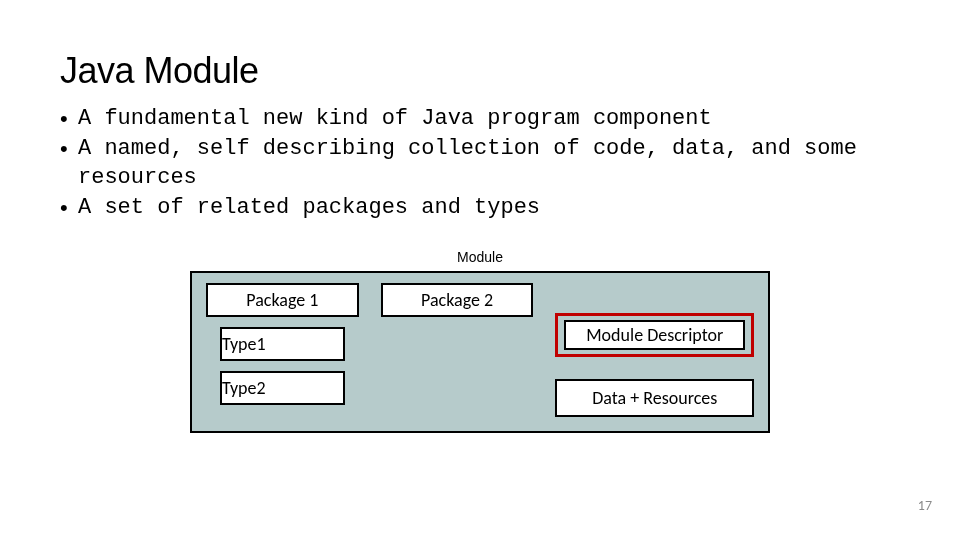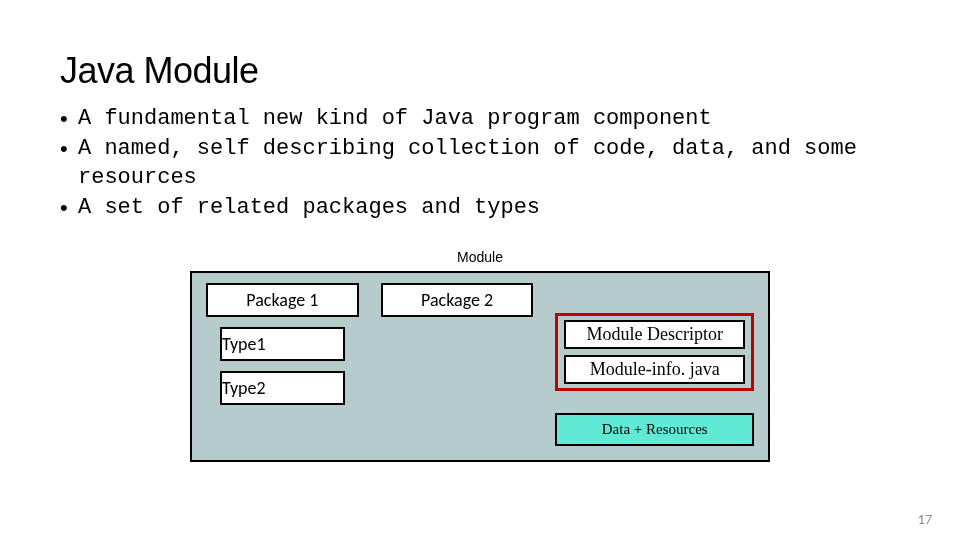--- a/index.html
+++ b/index.html
@@ -11,25 +11,25 @@
   .bullets .dot { width: 18px; flex: 0 0 18px; }
   .bullets .txt { flex: 1; font-family: Liberation Mono, monospace; }
   .module-label { text-align: center; font-size: 14px; margin-top: 26px; margin-bottom: 6px; }
   .module-box {
     width: 580px; margin: 0 auto; background: #b6cbcb; border: 2.5px solid #000;
     padding: 10px 14px 14px 14px; display: flex; gap: 22px; font-family: Calibri, Arial, sans-serif;
   }
   .col { display: flex; flex-direction: column; gap: 10px; flex: 1; }
   .pkg-head { border: 2px solid #000; background: #fff; text-align: center; font-size: 18px; padding: 4px 8px; }
   .type-box { border: 2px solid #000; background: #fff; text-align: left; font-size: 18px; padding: 4px 0; margin: 0 14px; }
-  .col3 { display: flex; flex-direction: column; justify-content: space-between; gap: 22px; flex: 1.3; padding-top: 30px; font-family: Liberation Serif, serif; }
+  .col3 { display: flex; flex-direction: column; justify-content: space-between; gap: 22px; flex: 1.3; padding-top: 30px; }
   .desc-group { border: 3px solid #c00000; padding: 4px 6px; display: flex; flex-direction: column; gap: 6px; }
   .desc-box { border: 2px solid #000; background: #fff; text-align: center; font-size: 18px; padding: 2px 0; }
-  .res-box { border: 2px solid #000; background: #5eead4; text-align: center; font-size: 15px; padding: 6px 0; }
-  .pagenum { position: absolute; bottom: 12px; right: 28px; font-size: 14px; color: #8a8a8a; font-family: Calibri, Arial, sans-serif; }
+  .res-box { border: 2px solid #000; background: #ffffff; text-align: center; font-size: 18px; padding: 6px 0; }
+  .pagenum { position: absolute; bottom: 26px; right: 28px; font-size: 14px; color: #8a8a8a; font-family: Calibri, Arial, sans-serif; }
 </style>
 </head>
 <body>
 
 <div class="slide">
   <h1 class="title">Java Module</h1>
 
   <div class="bullets">
     <div class="row">
       <div class="dot">•</div>
@@ -52,20 +52,19 @@
       <div class="pkg-head">Package 1</div>
       <div class="type-box">Type1</div>
       <div class="type-box">Type2</div>
     </div>
     <div class="col">
       <div class="pkg-head">Package 2</div>
     </div>
     <div class="col3">
       <div class="desc-group">
         <div class="desc-box">Module Descriptor</div>
-        <div class="desc-box">Module-info. java</div>
       </div>
       <div class="res-box">Data + Resources</div>
     </div>
   </div>
 
   <div class="pagenum">17</div>
 </div>
 
 </body></html>

